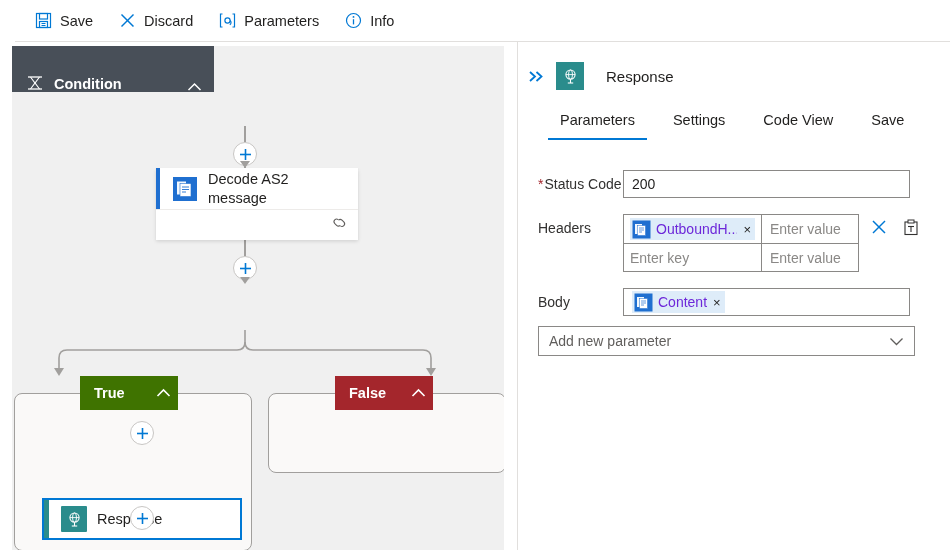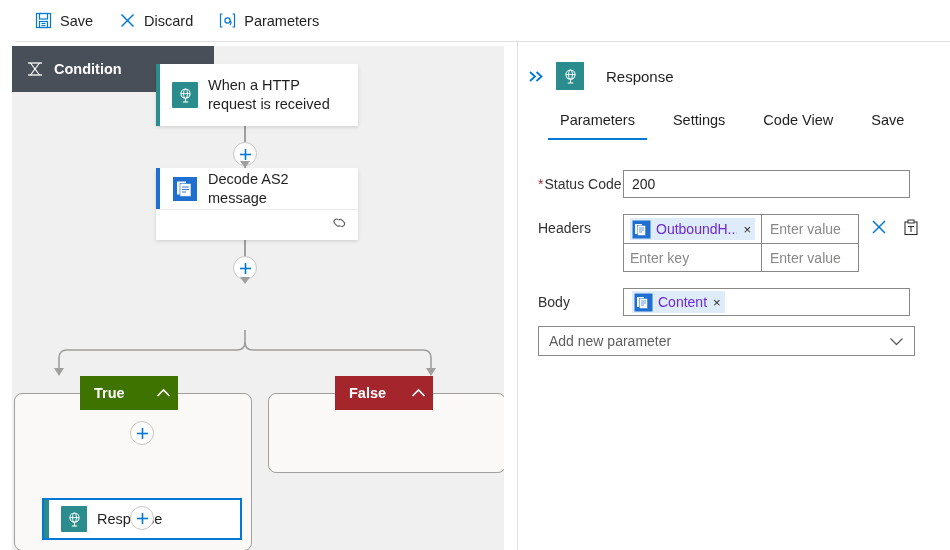--- a/index.html
+++ b/index.html
@@ -56,21 +56,21 @@
   #node-http .node-icon { background:#2a8c8c; }
 
   
   #node-decode { left:144px; top:122px; width:202px; height:72px; }
   #node-decode .node-accent { background:#1f6fd0; }
   #node-decode .node-main { flex:0 0 41px; }
 
   
   #node-condition {
     left:144px; top:238px; width:202px; height:46px;
-    background:#484f58; display:flex; flex-direction:row; align-items:center;
+    background:#484f58; display:flex; flex-direction:row; align-items:flex-end;
   }
   #node-condition .cond-icon { width:18px; height:18px; margin:0 10px 0 14px; flex:0 0 18px; }
   #node-condition .cond-title { font-size:14.5px; font-weight:bold; color:#ffffff; flex:1; }
   #node-condition .cond-chev { width:28px; display:flex; align-items:center; justify-content:center; margin-right:6px; }
 
   
   .plus {
     position:absolute; width:24px; height:24px; border-radius:50%;
     background:#ffffff; border:1px solid #c8c6c4;
     display:flex; align-items:center; justify-content:center; cursor:pointer;
@@ -207,20 +207,30 @@
       <svg width="19" height="17" viewBox="0 0 19 17">
         <path d="M4.5 2 L2.5 2 L2.5 15 L4.5 15" fill="none" stroke="#0078d4" stroke-width="1.2"></path>
         <path d="M14.5 2 L16.5 2 L16.5 15 L14.5 15" fill="none" stroke="#0078d4" stroke-width="1.2"></path>
         <circle cx="9.5" cy="8.5" r="2.6" fill="none" stroke="#0078d4" stroke-width="1.2"></circle>
         <path d="M12.1 8.5 a2.6 2.6 0 0 1 -0.3 4.2" fill="none" stroke="#0078d4" stroke-width="1.2"></path>
       </svg>
     </span>
     <span class="lbl">Parameters</span>
   </div>
 
+  <div class="tb-item">
+    <span class="tb-ico">
+      <svg width="17" height="17" viewBox="0 0 17 17">
+        <circle cx="8.5" cy="8.5" r="7" fill="none" stroke="#0078d4" stroke-width="1.2"></circle>
+        <circle cx="8.5" cy="4.9" r="0.95" fill="#0078d4"></circle>
+        <line x1="8.5" y1="7.2" x2="8.5" y2="12.4" stroke="#0078d4" stroke-width="1.3"></line>
+      </svg>
+    </span>
+    <span class="lbl">Info</span>
+  </div>
 </div>
 
 <div class="canvas">
 
   <svg class="branch-svg">
     <path d="M233 284 L233 296 Q233 304 225 304 L55 304 Q47 304 47 312 L47 322" fill="none" stroke="#a19f9d" stroke-width="1.6"></path>
     <path d="M233 296 Q233 304 241 304 L411 304 Q419 304 419 312 L419 322" fill="none" stroke="#a19f9d" stroke-width="1.6"></path>
     <polygon points="42,322 52,322 47,330" fill="#a19f9d"></polygon>
     <polygon points="414,322 424,322 419,330" fill="#a19f9d"></polygon>
   </svg>
@@ -237,35 +247,20 @@
 
   <div class="vline" style="left:232px; top:194px; height:16px;"></div>
   <div class="plus" style="left:221px; top:210px;">
     <svg width="13" height="13" viewBox="0 0 13 13">
       <line x1="6.5" y1="1" x2="6.5" y2="12" stroke="#0078d4" stroke-width="1.6"></line>
       <line x1="1" y1="6.5" x2="12" y2="6.5" stroke="#0078d4" stroke-width="1.6"></line>
     </svg>
   </div>
   <div class="arrow" style="left:228px; top:231px;"></div>
 
-  <div class="node" id="node-http">
-    <div class="node-main">
-      <div class="node-accent"></div>
-      <div class="node-icon">
-        <svg width="17" height="17" viewBox="0 0 17 17">
-          <circle cx="8.5" cy="6.6" r="4.6" fill="none" stroke="#ffffff" stroke-width="1.1"></circle>
-          <ellipse cx="8.5" cy="6.6" rx="2" ry="4.6" fill="none" stroke="#ffffff" stroke-width="0.9"></ellipse>
-          <line x1="4" y1="6.6" x2="13" y2="6.6" stroke="#ffffff" stroke-width="0.9"></line>
-          <line x1="8.5" y1="11.2" x2="8.5" y2="15" stroke="#ffffff" stroke-width="1.1"></line>
-          <line x1="5.8" y1="15" x2="11.2" y2="15" stroke="#ffffff" stroke-width="1.1"></line>
-        </svg>
-      </div>
-      <div class="node-title">When a HTTP request is received</div>
-    </div>
-  </div>
 
   <div class="node" id="node-decode">
     <div class="node-main">
       <div class="node-accent"></div>
       <div class="node-icon">
         <svg width="26" height="26" viewBox="0 0 26 26">
           <rect x="1" y="1" width="24" height="24" fill="#1f6fd0"></rect>
           <rect x="5" y="5.5" width="9" height="13" fill="#ffffff" opacity="0.95"></rect>
           <rect x="8" y="7.5" width="11" height="13" fill="#ffffff"></rect>
           <rect x="8" y="7.5" width="11" height="13" fill="none" stroke="#1f6fd0" stroke-width="0.6"></rect>

